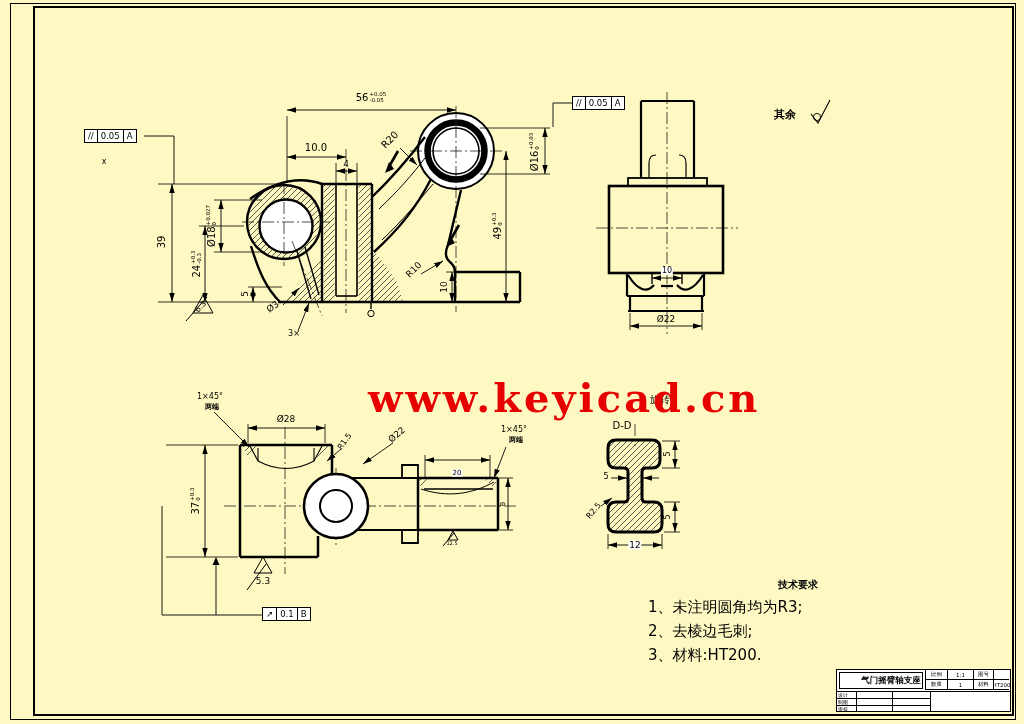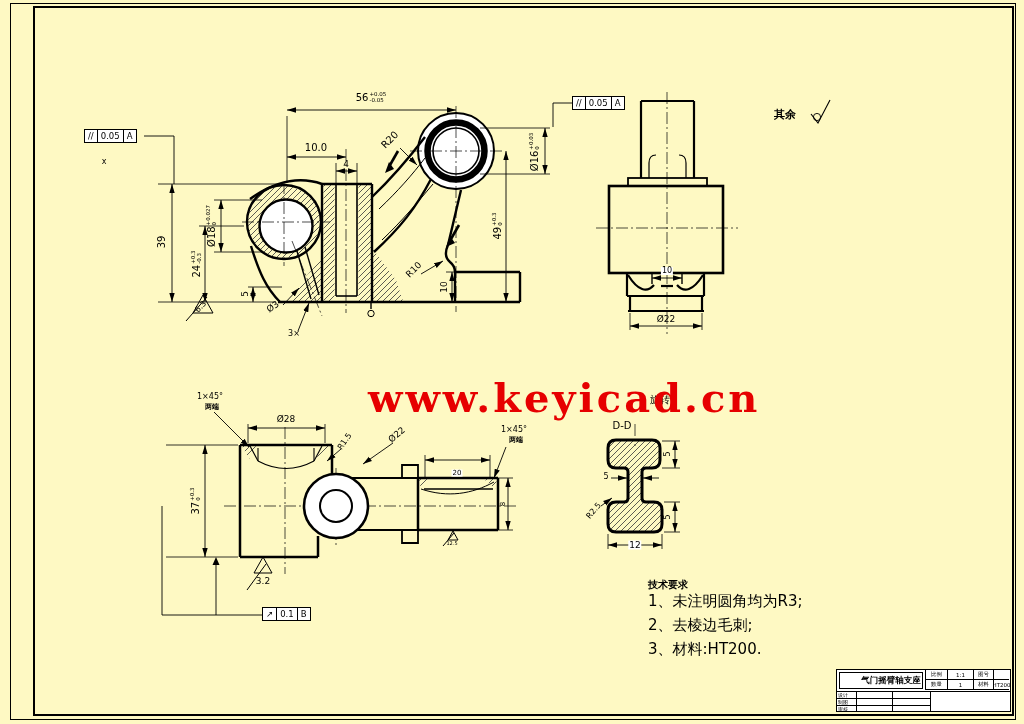--- a/index.html
+++ b/index.html
@@ -29,21 +29,21 @@
   .tb{position:absolute;z-index:2;border:1.5px solid #000;background:#fff;box-sizing:border-box;}
   .tb .namebox{position:absolute;left:2px;top:2px;width:84px;height:17px;border:1px solid #000;display:flex;align-items:center;justify-content:center;font-size:8.5px;font-weight:bold;box-sizing:border-box;padding-left:20px;}
   .tb .row{position:absolute;left:88px;width:84px;height:10px;display:flex;}
   .tb .row>div{flex:0 0 auto;border-left:1px solid #000;border-bottom:1px solid #000;font-size:5.5px;display:flex;align-items:center;justify-content:center;box-sizing:border-box;}
   .tb .mini{position:absolute;left:0;top:21px;width:93px;height:19px;display:flex;flex-direction:column;border-top:1px solid #000;box-sizing:border-box;}
   .tb .mini .mrow{flex:1;display:flex;border-bottom:1px solid #000;box-sizing:border-box;}
   .tb .mini .mrow:last-child{border-bottom:none;}
   .tb .mini .mrow>div{border-right:1px solid #000;font-size:5px;display:flex;align-items:center;padding-left:1px;box-sizing:border-box;}
   .tb .bigcell{position:absolute;left:93px;top:21px;right:0;bottom:0;border-left:1px solid #000;border-top:1px solid #000;box-sizing:border-box;}
   .tr-block{position:absolute;z-index:2;}
-  .tr-block .trt{font-size:10px;font-weight:bold;text-align:left;}
+  .tr-block .trt{font-size:10px;font-weight:bold;text-align:right;margin-bottom:6px;}
   .tr-block .tri{font-size:15px;margin-bottom:5px;}
 </style>
 </head>
 <body>
 
 <div id="sheet">
   <div class="border-thin"></div>
   <div class="border-thick"></div>
 
   <svg class="art" width="1024" height="724" viewBox="0 0 1024 724">
@@ -399,21 +399,21 @@
   <div class="lab r90 s7" style="left:503px;top:504px;">8</div>
   <div class="lab r90" style="left:195px;top:501px;">
     <span class="dv">
         <span>37</span>
         <span class="tol">
           <i>+0.3</i>
           <i>0</i>
         </span>
       </span>
   </div>
-  <div class="lab s9" style="left:263px;top:581px;">3.2</div>
+  <div class="lab s9" style="left:263px;top:581px;">5.3</div>
   <div class="lab s5" style="left:452px;top:543px;">12.5</div>
 
   <div class="tr-block" style="left:648px;top:578px;width:170px;">
     <div class="trt">技术要求</div>
     <div class="tri">1、未注明圆角均为R3;</div>
     <div class="tri">2、去棱边毛刺;</div>
     <div class="tri">3、材料:HT200.</div>
   </div>
 
   <div class="tb" style="left:836px;top:669px;width:175px;height:43px;">

